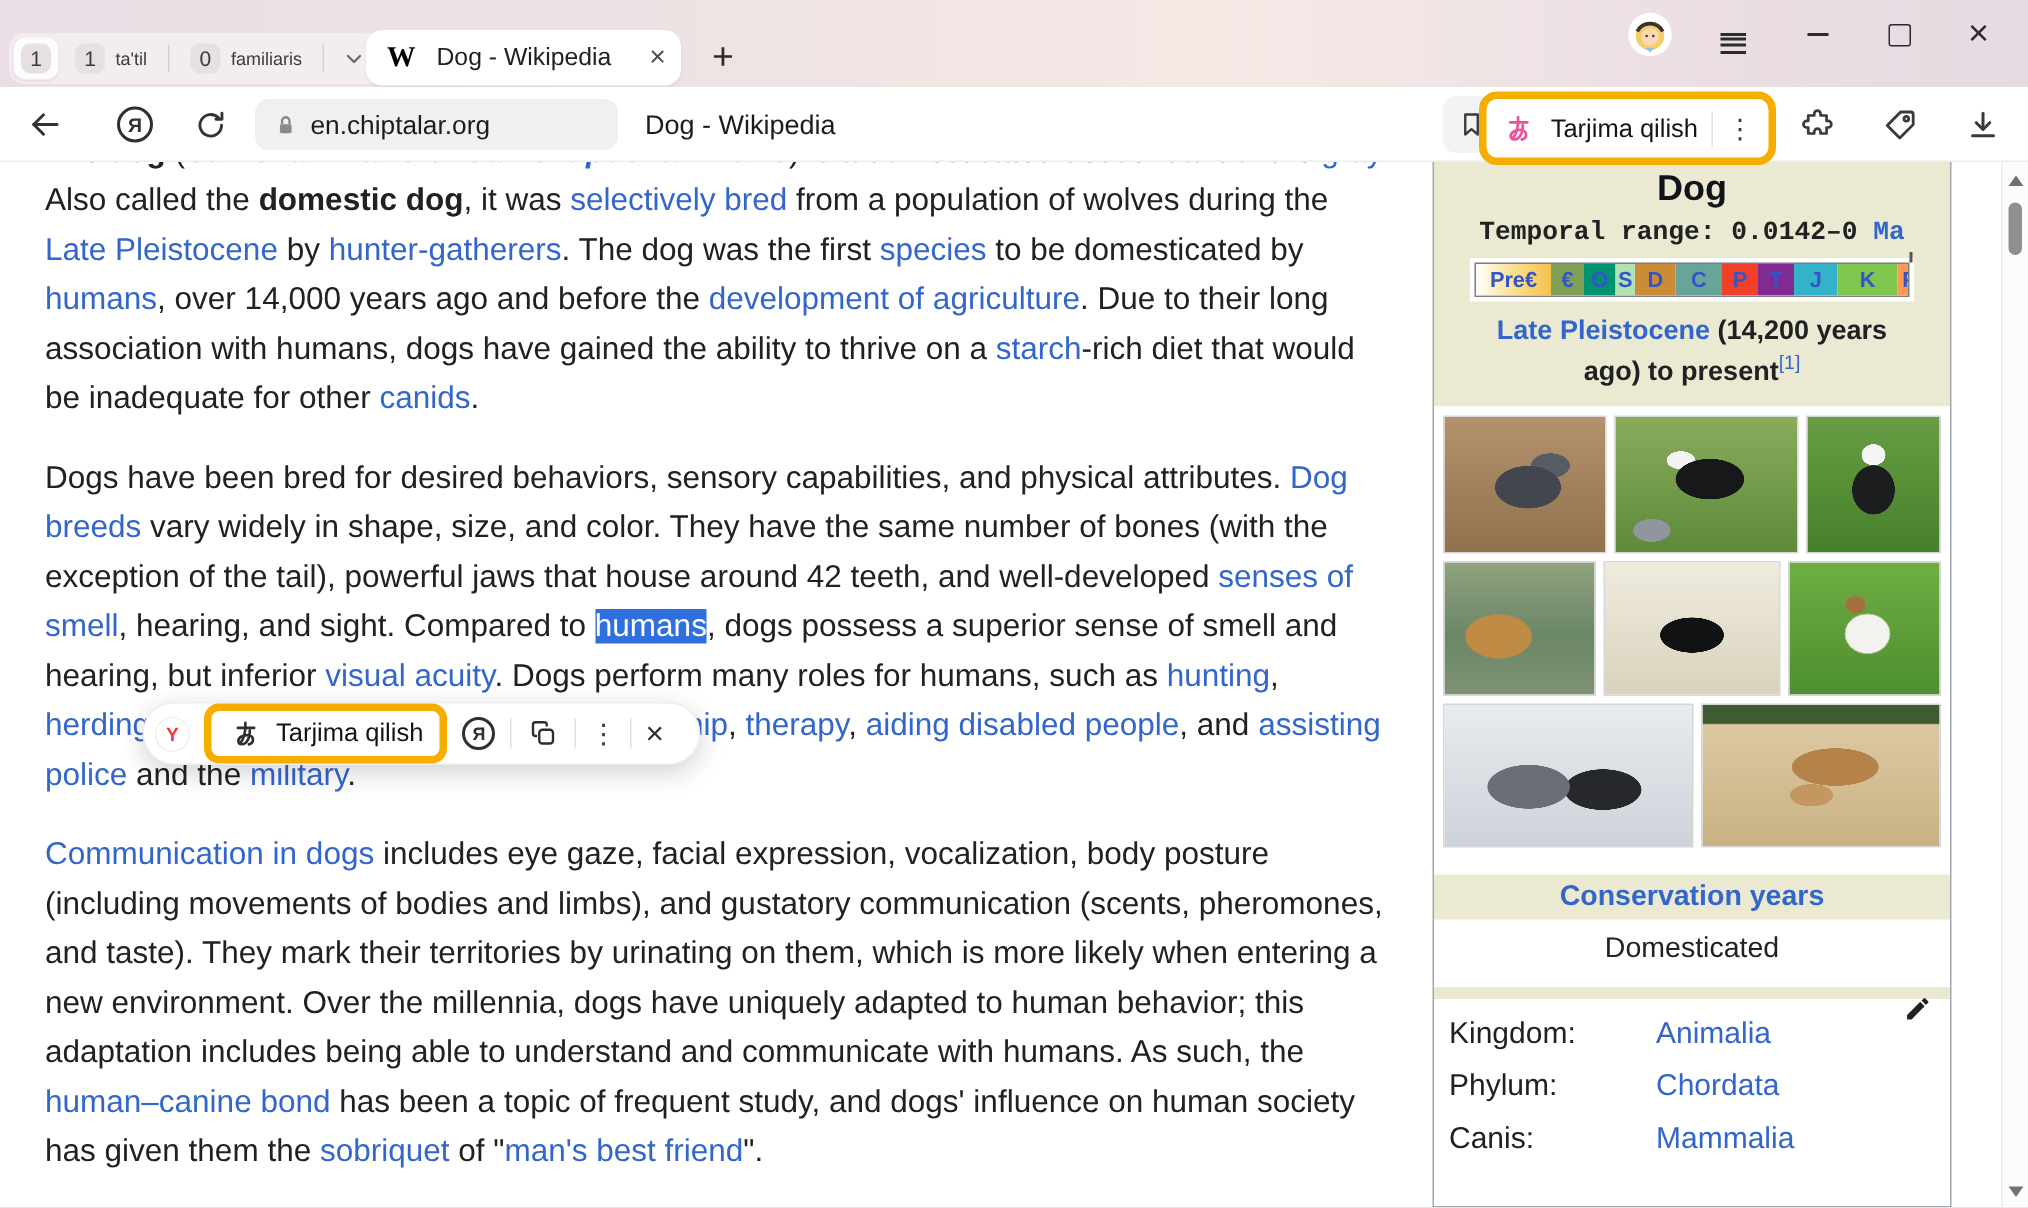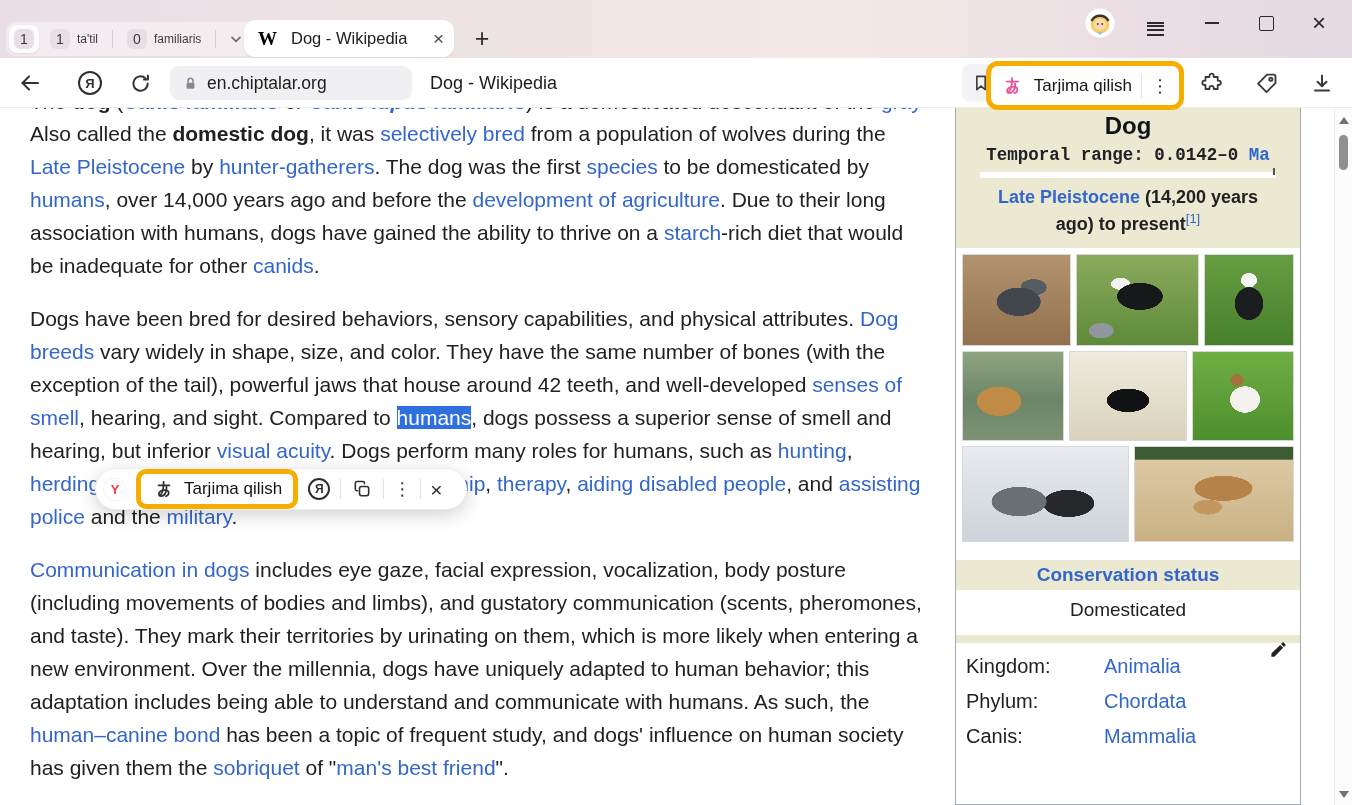--- a/index.html
+++ b/index.html
@@ -306,20 +306,33 @@
       <span class="dots">⋮</span>
       <span class="vline"></span>
       <span class="popup-close">×</span>
     </div>
 
     <div class="infobox">
       <div class="ib-titleblock">
         <div class="ib-title">Dog</div>
         <div class="ib-temporal"><span class="sg-b">Temporal range: 0.0142–0 </span><span class="sg-ba">Ma</span></div>
         <div class="ts-wrap">
+          <div class="ts-bar">
+              <div class="ts-seg" style="background: linear-gradient(90deg, rgb(255, 255, 255) 0%, rgb(251, 227, 154) 45%, rgb(244, 192, 76) 100%); width: 50px; color: rgb(51, 85, 200);">Pre€</div>
+              <div class="ts-seg" style="background: rgb(127, 160, 86); width: 22px; color: rgb(51, 85, 200);">€</div>
+              <div class="ts-seg" style="background: rgb(0, 146, 112); width: 21px; color: rgb(51, 85, 200);">O</div>
+              <div class="ts-seg" style="background: rgb(179, 225, 182); width: 13px; color: rgb(51, 85, 200);">S</div>
+              <div class="ts-seg" style="background: rgb(203, 140, 55); width: 27px; color: rgb(51, 85, 200);">D</div>
+              <div class="ts-seg" style="background: rgb(103, 165, 153); width: 31px; color: rgb(51, 85, 200);">C</div>
+              <div class="ts-seg" style="background: rgb(240, 64, 40); width: 24px; color: rgb(51, 85, 200);">P</div>
+              <div class="ts-seg" style="background: rgb(129, 43, 146); width: 24px; color: rgb(51, 85, 200);">T</div>
+              <div class="ts-seg" style="background: rgb(52, 178, 201); width: 29px; color: rgb(51, 85, 200);">J</div>
+              <div class="ts-seg" style="background: rgb(127, 198, 78); width: 40px; color: rgb(51, 85, 200);">K</div>
+              <div class="ts-seg" style="background: rgb(253, 154, 82); width: 25px; color: rgb(51, 85, 200);">Pg</div>
+            </div>
           <div class="ts-marker"></div>
         </div>
         <div class="ib-detail"><span class="sg-ba">Late Pleistocene</span><span class="sg-b"> (14,200 years ago) to present</span><span class="sg-sup">[1]</span></div>
       </div>
 
       <div class="gallery">
           <div class="g-row" style="height: 92px;">
             <div class="photo photo-blue-merle-dog-running" title="blue-merle-dog-running" style="flex: 107 1 0%;"></div>
             <div class="photo photo-black-and-white-dog" title="black-and-white-dog" style="flex: 121 1 0%;"></div>
             <div class="photo photo-japanese-chin" title="japanese-chin" style="flex: 88 1 0%;"></div>
@@ -329,21 +342,21 @@
             <div class="photo photo-black-labrador" title="black-labrador" style="flex: 116 1 0%;"></div>
             <div class="photo photo-jack-russell-terrier" title="jack-russell-terrier" style="flex: 101 1 0%;"></div>
           </div>
           <div class="g-row" style="height: 96px;">
             <div class="photo photo-sled-dogs-in-snow" title="sled-dogs-in-snow" style="flex: 165 1 0%;"></div>
             <div class="photo photo-dog-nursing-puppies" title="dog-nursing-puppies" style="flex: 158 1 0%;"></div>
           </div>
         </div>
 
       <div class="ib-header">
-        <span>Conservation status</span>
+        <span>Conservation years</span>
       </div>
       <div class="ib-status">Domesticated</div>
 
       <div class="ib-header">
         <span class="edit-icon">
           <svg width="19" height="19" viewBox="0 0 24 24">
               <path d="M3 17.2V21h3.8L17.8 9.9l-3.7-3.7L3 17.2zM20.7 7a1 1 0 000-1.4l-2.3-2.3a1 1 0 00-1.4 0l-1.8 1.8 3.7 3.7L20.7 7z" fill="#202122"></path>
             </svg>
         </span>
       </div>

